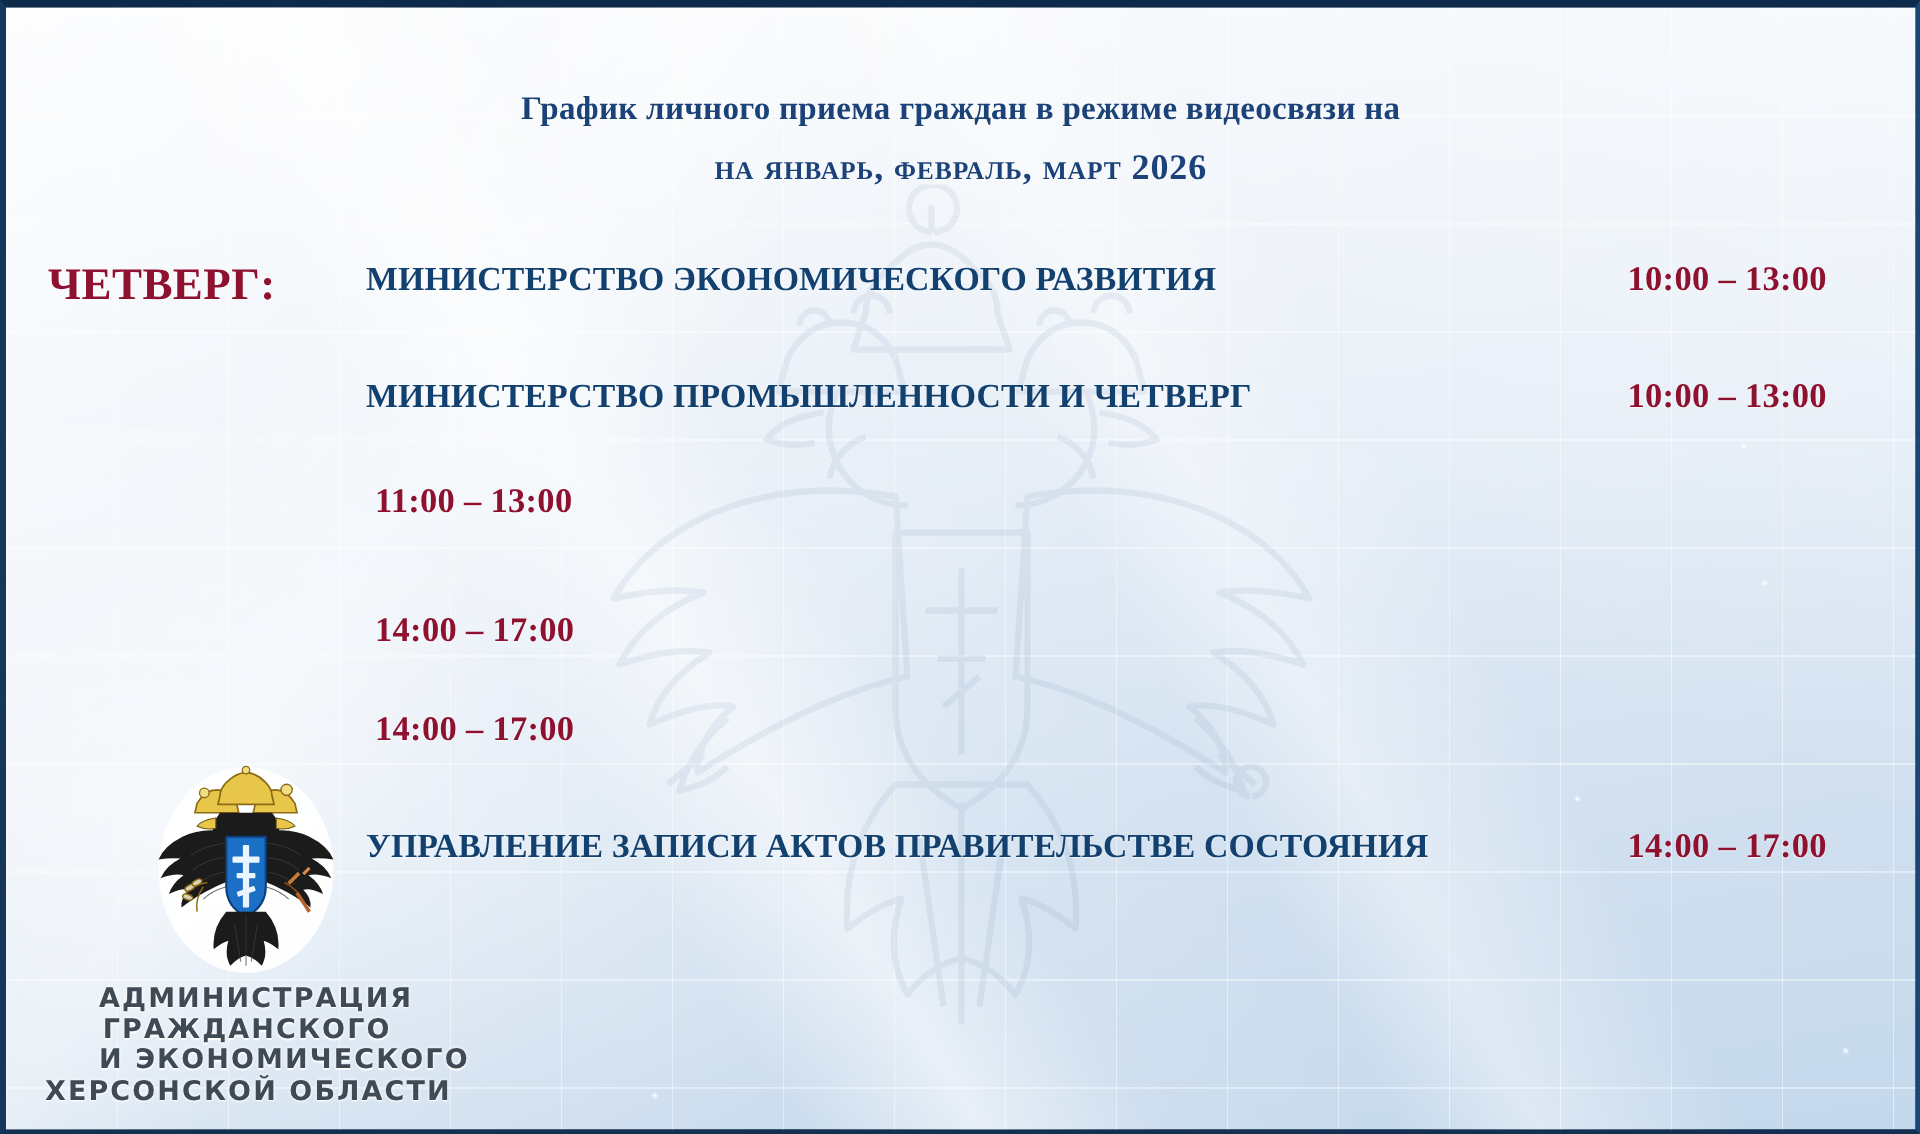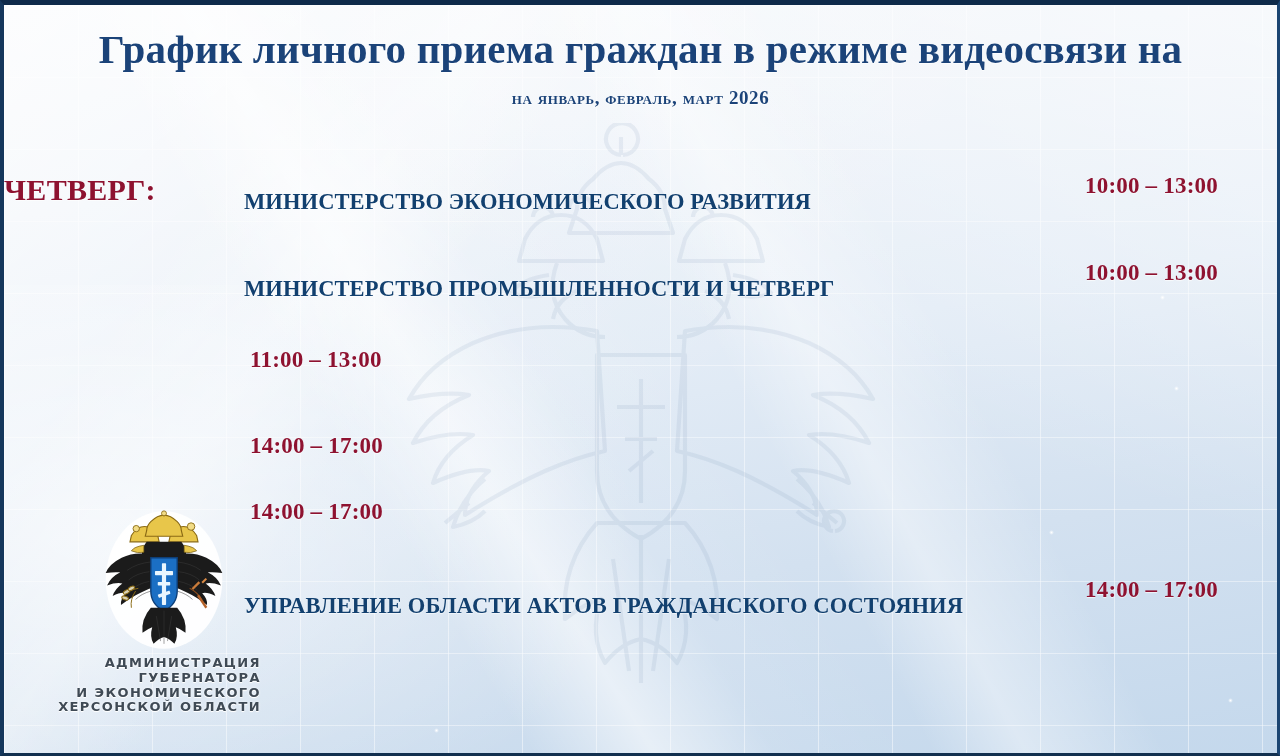--- a/index.html
+++ b/index.html
@@ -60,41 +60,42 @@
     left:50%; top:118px;
     transform:translateX(-50%);
     width:600px; height:600px;
     opacity:.10;
     pointer-events:none;
   }
 
   
   .header{ position:absolute; left:0; right:0; top:22px; text-align:center; z-index:5; }
   .title{
-    font-size:41px; font-weight:bold; color:#1b4379;
+    font-size:22px; font-weight:bold; color:#1b4379;
     letter-spacing:.2px; line-height:1.12;
     text-shadow:0 1px 1px rgba(255,255,255,.8);
+    margin-top:33px;
   }
   .subtitle{
     margin-top:14px;
-    font-size:19px; font-weight:bold; color:#1b4379;
+    font-size:24px; font-weight:bold; color:#1b4379;
     font-variant:small-caps; letter-spacing:.6px;
     text-shadow:0 1px 1px rgba(255,255,255,.8);
   }
 
   
   .sched{ position:absolute; left:0; top:168px; width:1280px; z-index:5; }
   .row{ position:relative; display:flex; align-items:flex-start; }
-  .daycol{ width:240px; flex:0 0 240px; }
+  .daycol{ width:240px; flex:0 0 240px; padding-left:28px; }
   .dayname{
     font-size:30px; font-weight:bold; color:#8e1230;
     letter-spacing:.3px; line-height:1.1;
     text-shadow:0 1px 1px rgba(255,255,255,.7);
   }
-  .orgcol{ flex:1 1 auto; padding-right:12px;margin-top:16px; }
+  .orgcol{ flex:1 1 auto; padding-right:12px; }
   .org{
     font-size:22.5px; font-weight:bold; color:#12406f;
     letter-spacing:.1px; line-height:1.17;
     text-shadow:0 1px 1px rgba(255,255,255,.65);
   }
   .timecol{ width:205px; flex:0 0 205px; text-align:left; padding-left:6px; }
   .time{
     font-size:23px; font-weight:bold; color:#8e1230;
     letter-spacing:.2px; white-space:nowrap;
     text-shadow:0 1px 1px rgba(255,255,255,.7);
@@ -109,21 +110,21 @@
 
   
   .emblem{
     position:absolute; left:62px; top:505px; width:195px; z-index:6;
   }
   .emblem-art{ width:118px; height:140px; display:block; margin:0 auto; }
   .emblem-cap{
     margin-top:6px;
     text-align:right;
     font-family:"DejaVu Sans", sans-serif;
-    font-size:13px; font-weight:bold; color:#3f4a55;
+    font-size:18px; font-weight:bold; color:#3f4a55;
     letter-spacing:1.4px; line-height:1.14;
     white-space:nowrap;
     text-shadow:0 1px 0 rgba(255,255,255,.95), 0 0 3px rgba(255,255,255,.9);
   }
   .emblem-cap div:last-child{ margin-left:-36px; }
 </style>
 </head>
 <body>
 
 <div class="slide">
@@ -213,21 +214,21 @@
     <div class="row r4">
       <div class="daycol"></div>
       <div class="timecol">
         <div class="time">14:00 – 17:00</div>
       </div>
     </div>
 
     <div class="row r5">
       <div class="daycol"></div>
       <div class="orgcol">
-        <div class="org">УПРАВЛЕНИЕ ОБЛАСТИ АКТОВ ГРАЖДАНСКОГО СОСТОЯНИЯ</div>
+        <div class="org">УПРАВЛЕНИЕ ЗАПИСИ АКТОВ ПРАВИТЕЛЬСТВЕ СОСТОЯНИЯ</div>
       </div>
       <div class="timecol">
         <div class="time">14:00 – 17:00</div>
       </div>
     </div>
 
   </div>
 
   <div class="emblem">
     <svg class="emblem-art" viewBox="0 0 170 200" aria-hidden="true">
@@ -283,19 +284,19 @@
         <path d="M140 104 l6-6" stroke="#d98a45" stroke-width="3"></path>
       </g>
 
       <path d="M66 140 q-14 16-12 36 q8-6 14-8 q-4 14 2 24 q7-8 15-10 q8 2 15 10 q6-10 2-24 q6 2 14 8 q2-20-12-36z" fill="#1b1b1b"></path>
       <g stroke="#3c3c3c" stroke-width="1" fill="none" opacity="0.7">
         <path d="M85 144 v48 M74 152 l6 36 M96 152 l-6 36"></path>
       </g>
     </svg>
     <div class="emblem-cap">
       <div>АДМИНИСТРАЦИЯ</div>
-      <div>ГУБЕРНАТОРА</div>
+      <div>ГРАЖДАНСКОГО</div>
       <div>И ЭКОНОМИЧЕСКОГО</div>
       <div>ХЕРСОНСКОЙ ОБЛАСТИ</div>
     </div>
   </div>
 
 </div>
 
 </body></html>

